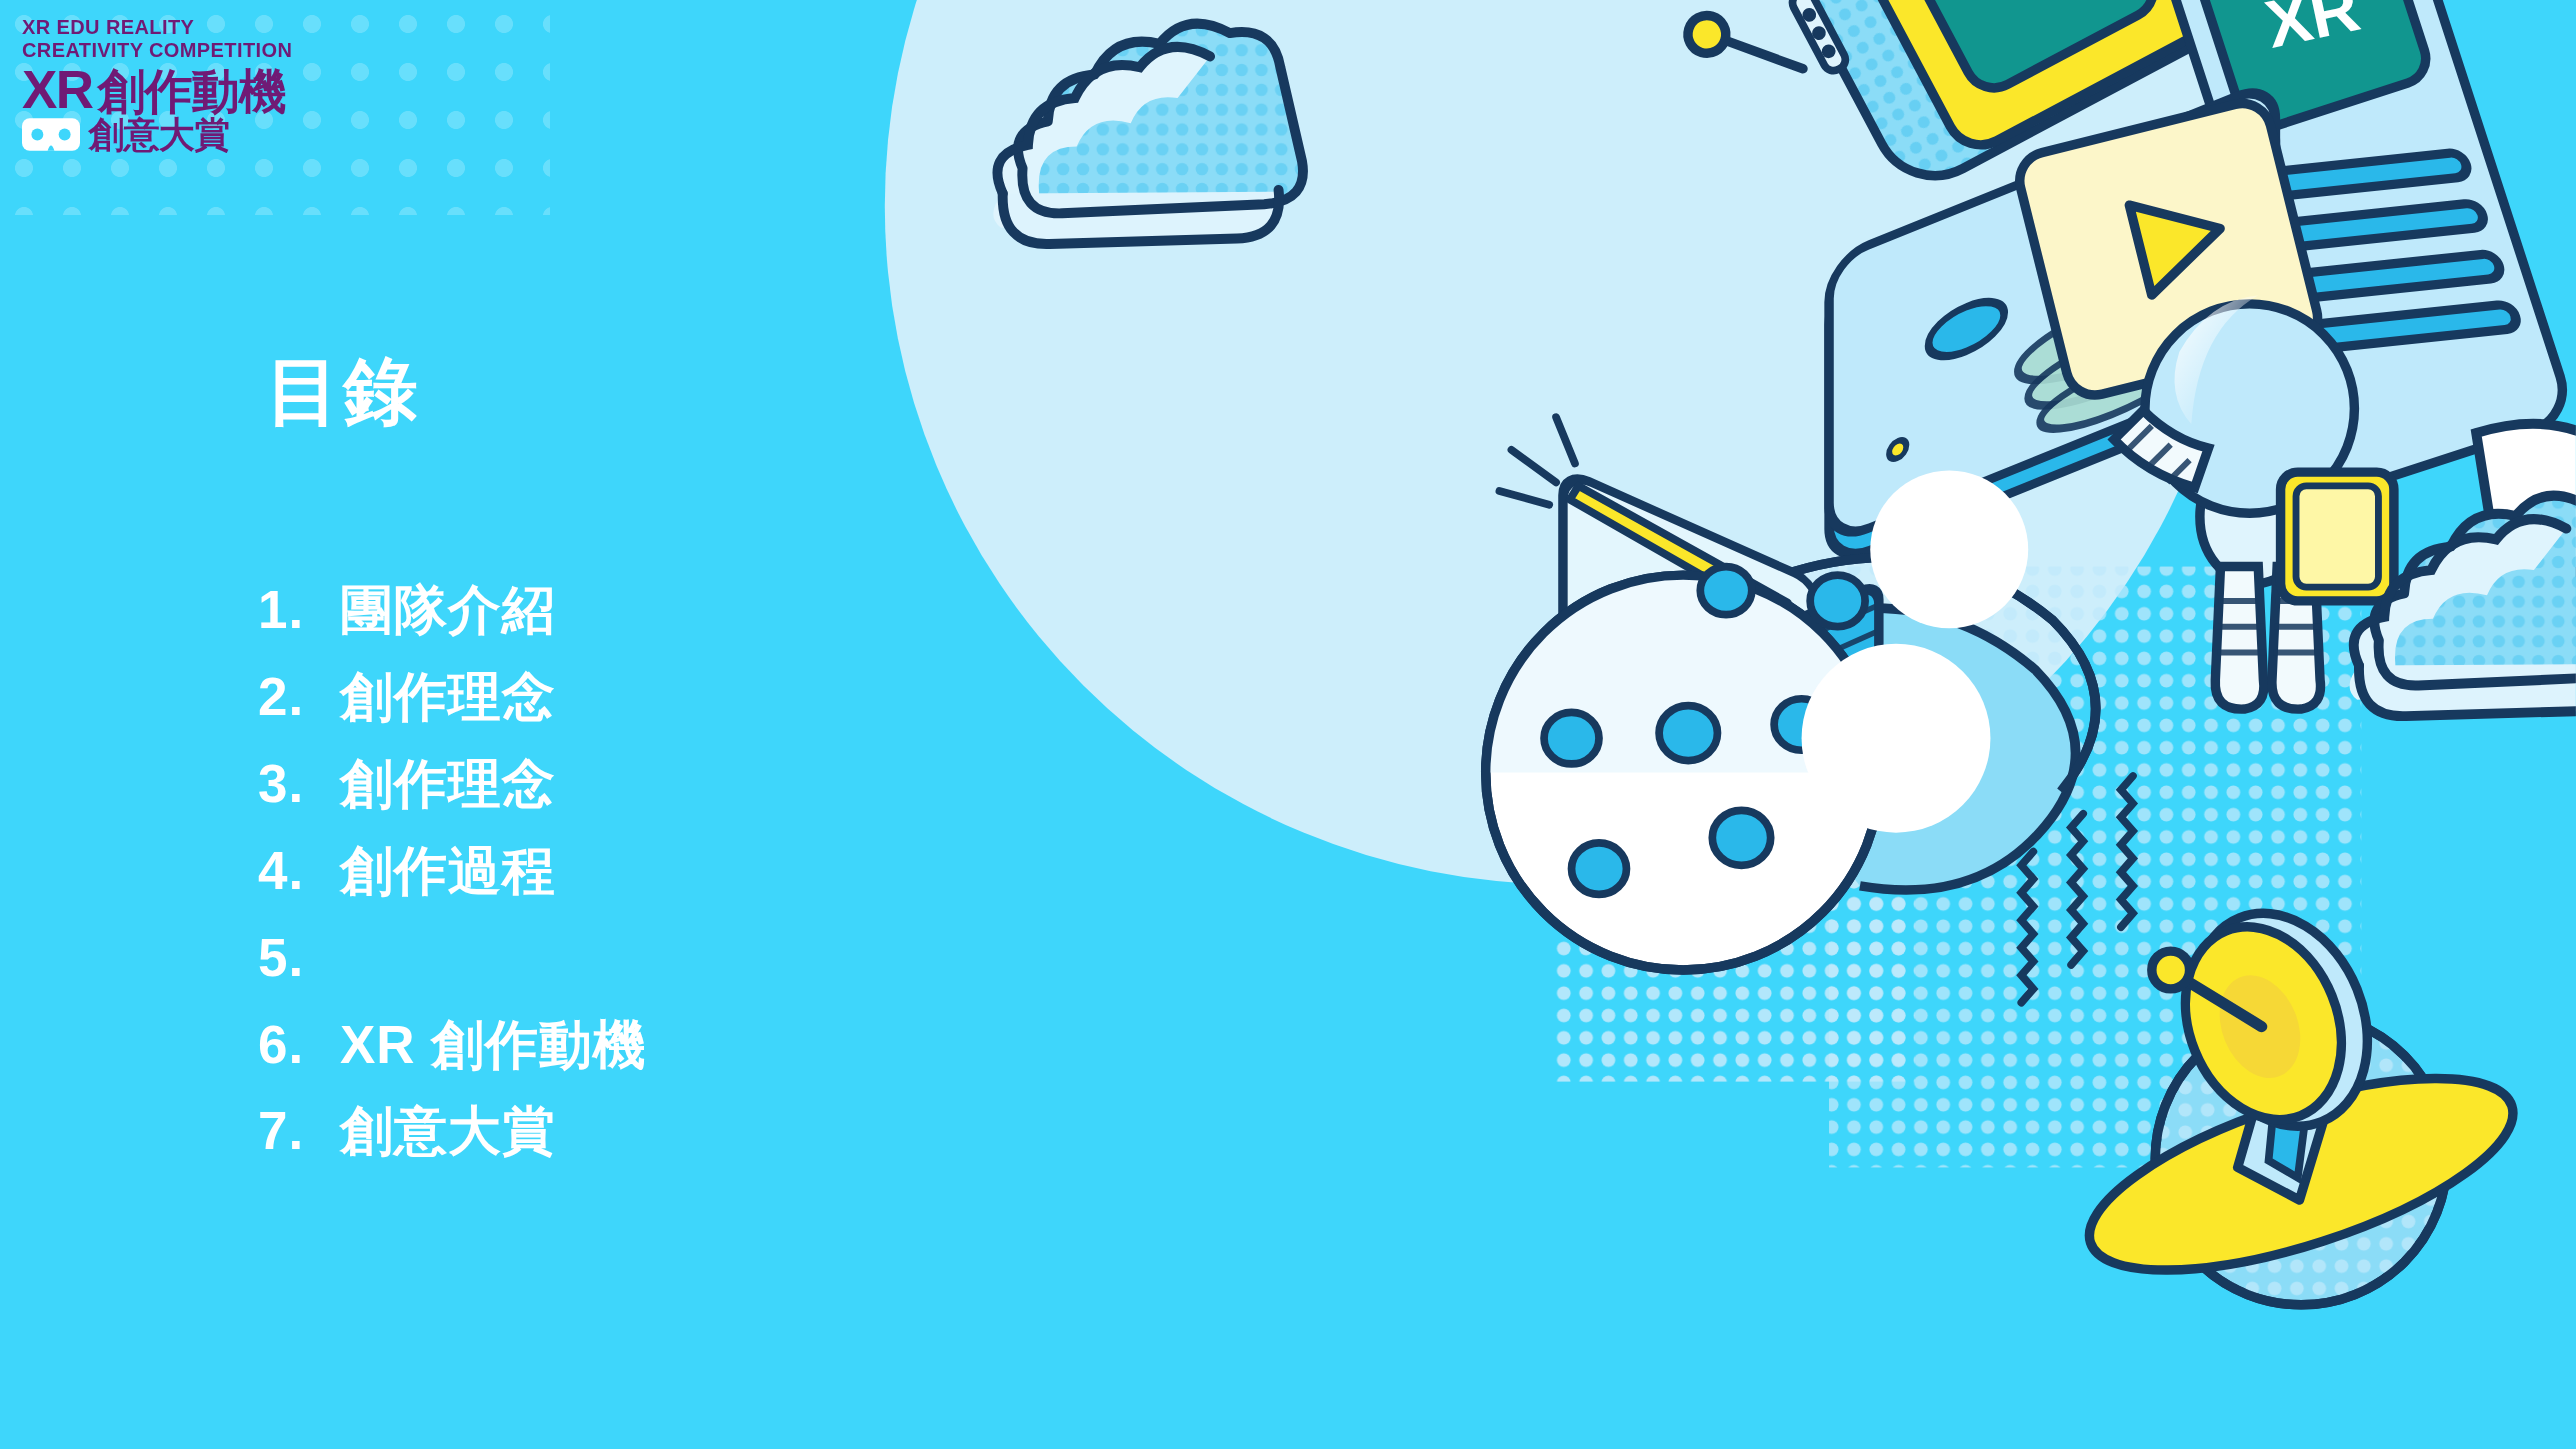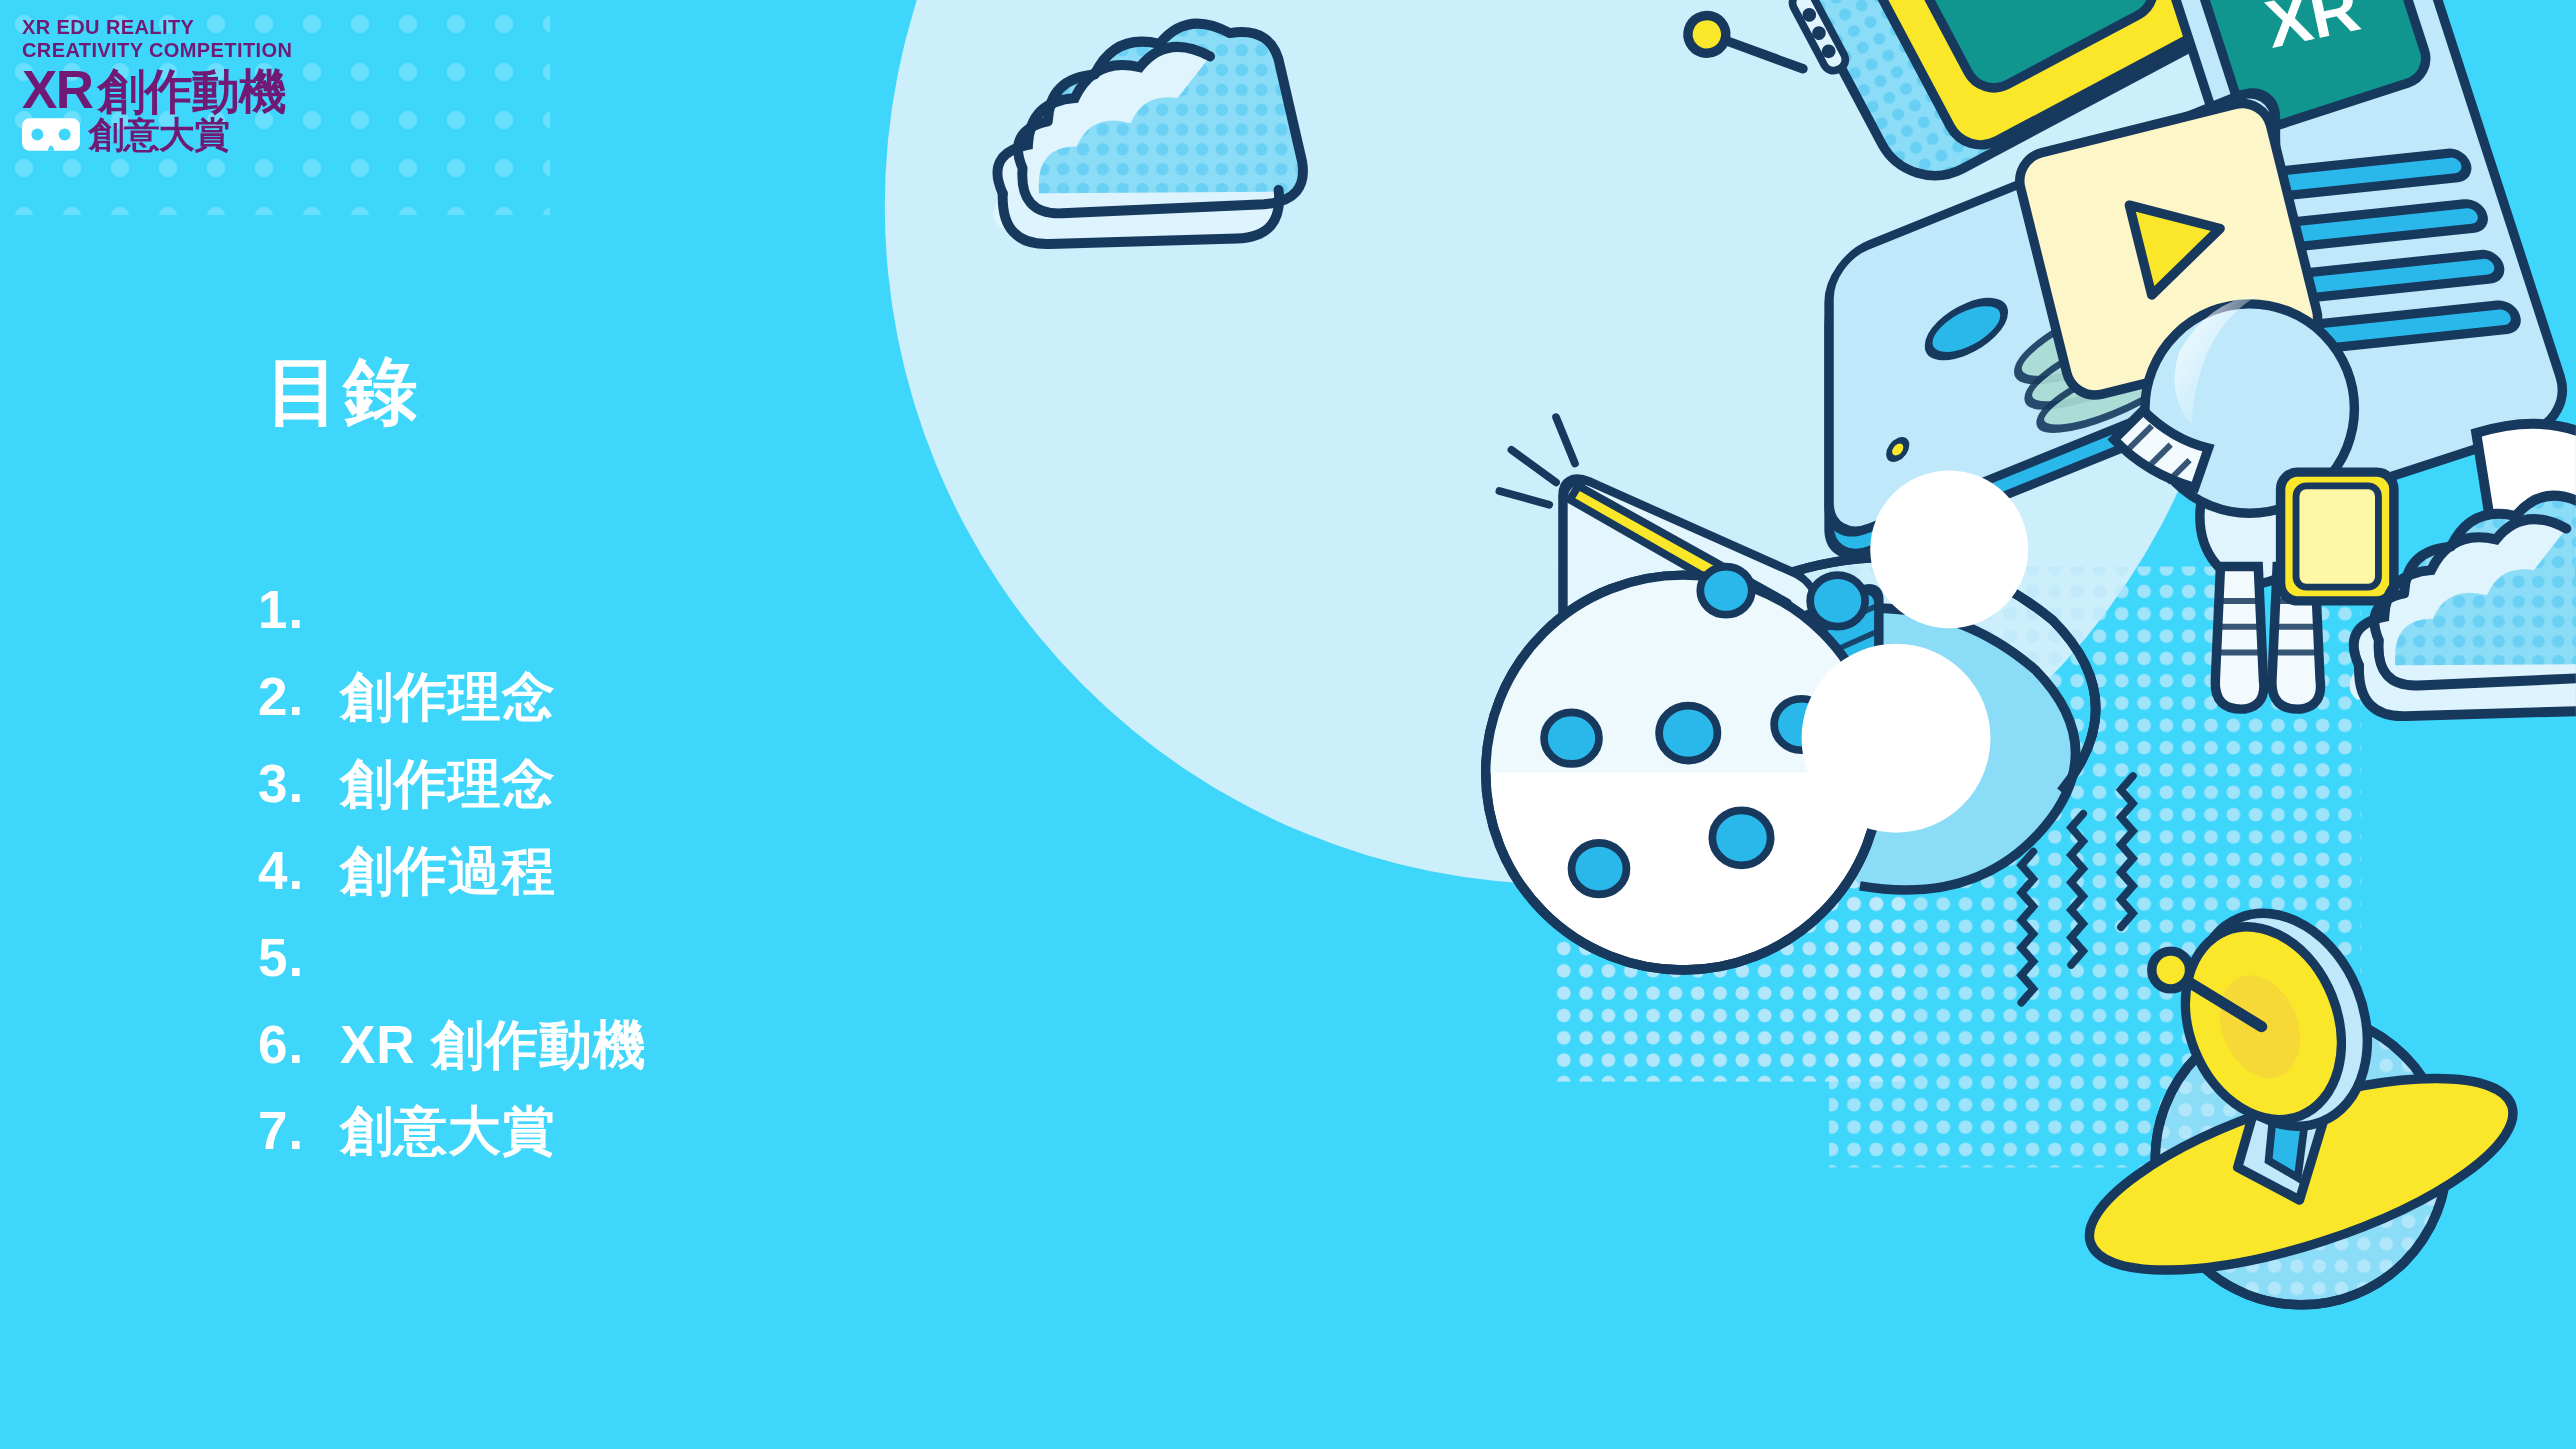--- a/index.html
+++ b/index.html
@@ -354,20 +354,21 @@
       </span>
       <span class="logo-cn2">創意大賞</span>
     </div>
   </div>
 
   <h1 class="toc-title">目錄</h1>
 
   <ol class="toc-list">
     <li class="toc-item">
       <span class="toc-num">1.</span>
+      <span class="toc-label">團隊介紹</span>
     </li>
     <li class="toc-item">
       <span class="toc-num">2.</span>
       <span class="toc-label">創作理念</span>
     </li>
     <li class="toc-item">
       <span class="toc-num">3.</span>
       <span class="toc-label">創作理念</span>
     </li>
     <li class="toc-item">

